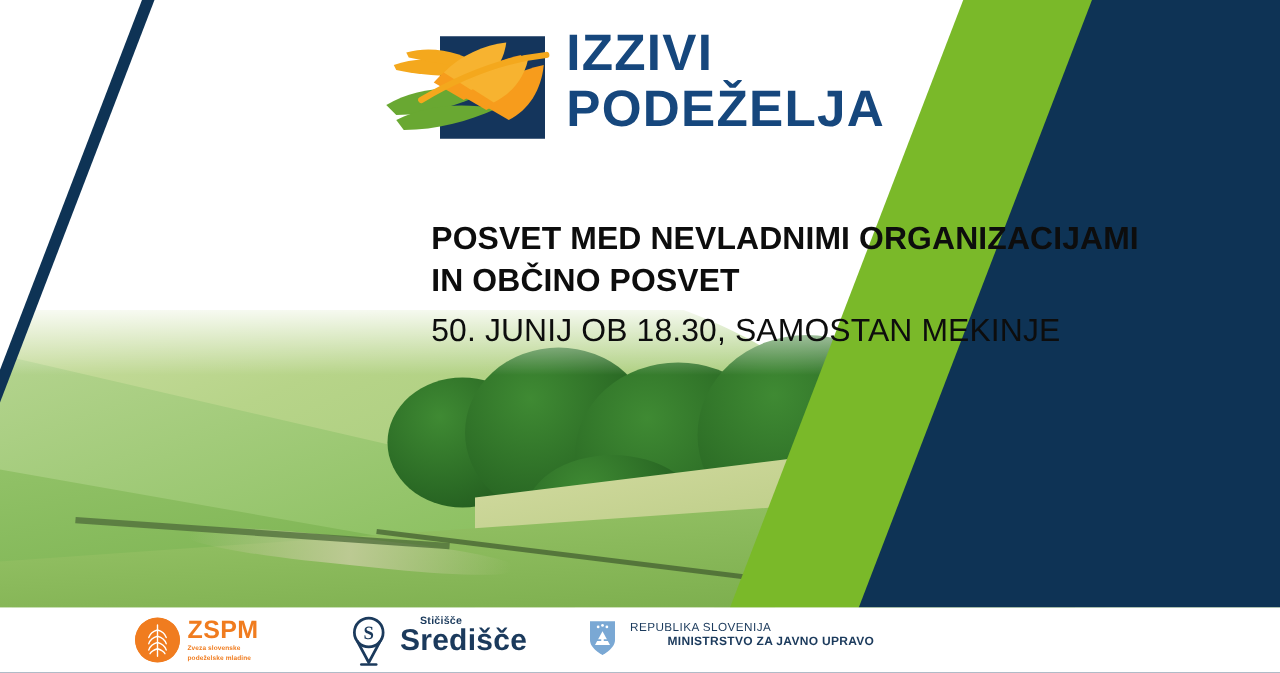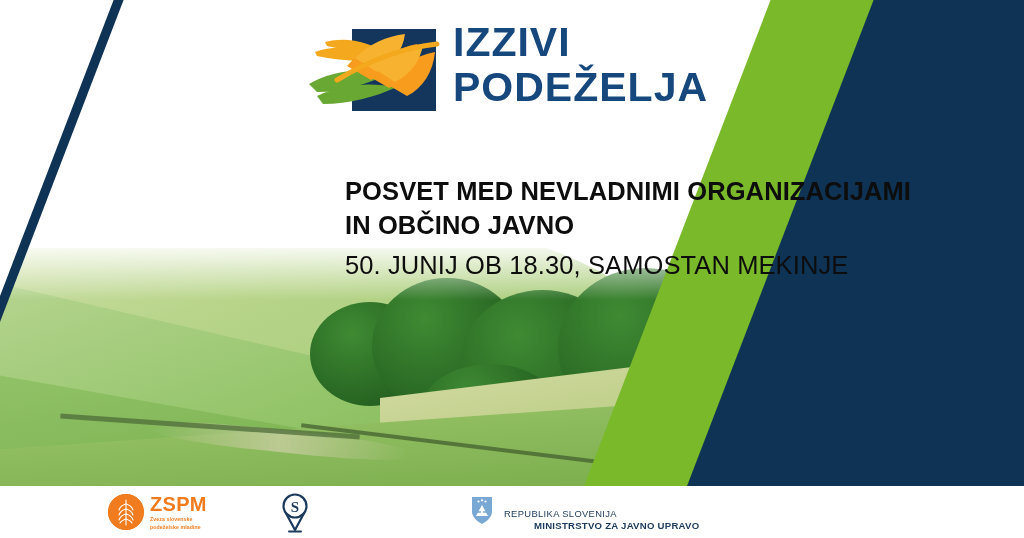--- a/index.html
+++ b/index.html
@@ -91,21 +91,21 @@
   .zspm-sub{font-size:5.2px;font-weight:700;color:#f07c1f;line-height:6.2px;letter-spacing:.1px;margin-top:2px;}
 
   .sredisce{position:absolute;left:170px;top:2px;width:180px;height:48px;}
   .sr-pin{position:absolute;left:0;top:4px;width:34px;height:42px;}
   .sr-txt{position:absolute;left:42px;top:4px;}
   .sr-small{font-size:8.5px;font-weight:700;color:#1b3a5c;line-height:9px;letter-spacing:.2px;margin-left:16px;}
   .sr-big{font-size:24px;font-weight:700;color:#1b3a5c;line-height:24px;letter-spacing:.2px;}
 
   .gov{position:absolute;left:362px;top:8px;width:230px;height:36px;}
   .gov-shield{position:absolute;left:0;top:1px;width:24px;height:30px;}
-  .gov-txt{position:absolute;left:34px;top:14px;}
+  .gov-txt{position:absolute;left:34px;top:2px;}
   .gov-l1{font-size:9.4px;font-weight:400;color:#1b3a5c;letter-spacing:.35px;line-height:12px;}
   .gov-l2{font-size:9.6px;font-weight:700;color:#1b3a5c;letter-spacing:.25px;line-height:12px;padding-left:30px;}
 </style>
 </head>
 <body>
 
 <div class="poster">
 
   <div class="canvas">
 
@@ -171,21 +171,21 @@
         <path d="M34 58 C64 40 96 26 134 22" stroke="#f4a81d" stroke-width="5" fill="none" stroke-linecap="round"></path>
       </svg>
       <div class="logo-text">
         <div class="logo-l1">IZZIVI</div>
         <div class="logo-l2">PODEŽELJA</div>
       </div>
     </div>
 
     <div class="title-block">
       <div class="t-line t-bold">POSVET MED NEVLADNIMI ORGANIZACIJAMI</div>
-      <div class="t-line t-bold">IN OBČINO JAVNO</div>
+      <div class="t-line t-bold">IN OBČINO POSVET</div>
       <div class="t-line t-reg">50. JUNIJ OB 18.30, SAMOSTAN MEKINJE</div>
     </div>
 
   </div>
 
   <div class="footer">
     <div class="f-logos">
 
       <div class="zspm">
         <div class="zspm-mark">
@@ -211,20 +211,24 @@
         </div>
       </div>
 
       <div class="sredisce">
         <svg class="sr-pin" viewBox="0 0 34 42">
           <circle cx="17" cy="14" r="11.5" fill="none" stroke="#1b3a5c" stroke-width="2.2"></circle>
           <path d="M7.6 20.5 L17 38 L26.4 20.5" fill="none" stroke="#1b3a5c" stroke-width="2.2" stroke-linejoin="round"></path>
           <path d="M11 39.5 L23 39.5" stroke="#1b3a5c" stroke-width="2" stroke-linecap="round"></path>
           <text x="17" y="19.5" text-anchor="middle" font-family="Liberation Serif, serif" font-size="15" font-weight="700" fill="#1b3a5c">S</text>
         </svg>
+        <div class="sr-txt">
+          <div class="sr-small">Stičišče</div>
+          <div class="sr-big">Središče</div>
+        </div>
       </div>
 
       <div class="gov">
         <svg class="gov-shield" viewBox="0 0 24 30">
           <path d="M2 2 H22 V17 C22 24 12 29 12 29 C12 29 2 24 2 17 Z" fill="#7aa8d4"></path>
           <path d="M12 10 L18 21 H6 Z" fill="#ffffff"></path>
           <path d="M6.5 17 H11 M13 17 H17.5" stroke="#7aa8d4" stroke-width="1.4"></path>
           <circle cx="8.5" cy="6.5" r="1.1" fill="#ffffff"></circle>
           <circle cx="12" cy="5.3" r="1.1" fill="#ffffff"></circle>
           <circle cx="15.5" cy="6.5" r="1.1" fill="#ffffff"></circle>

